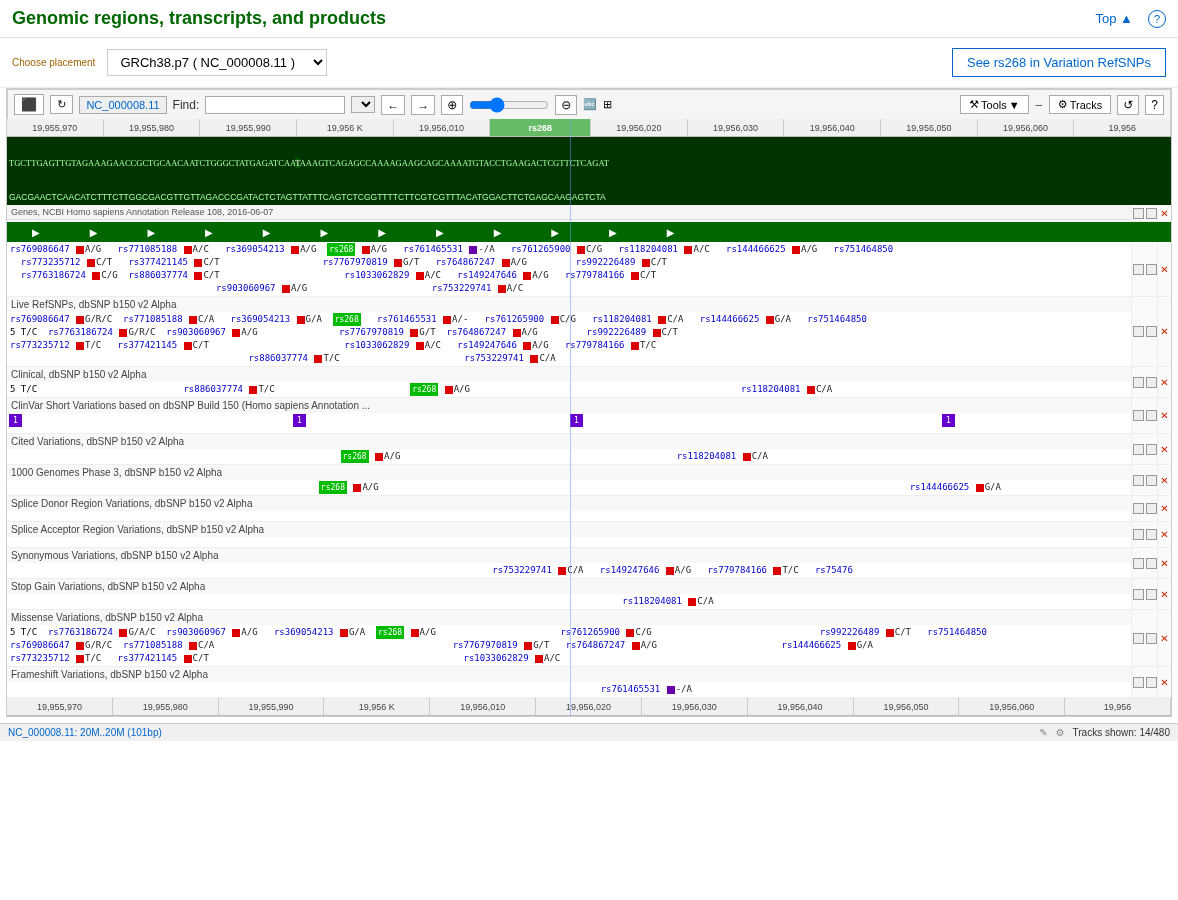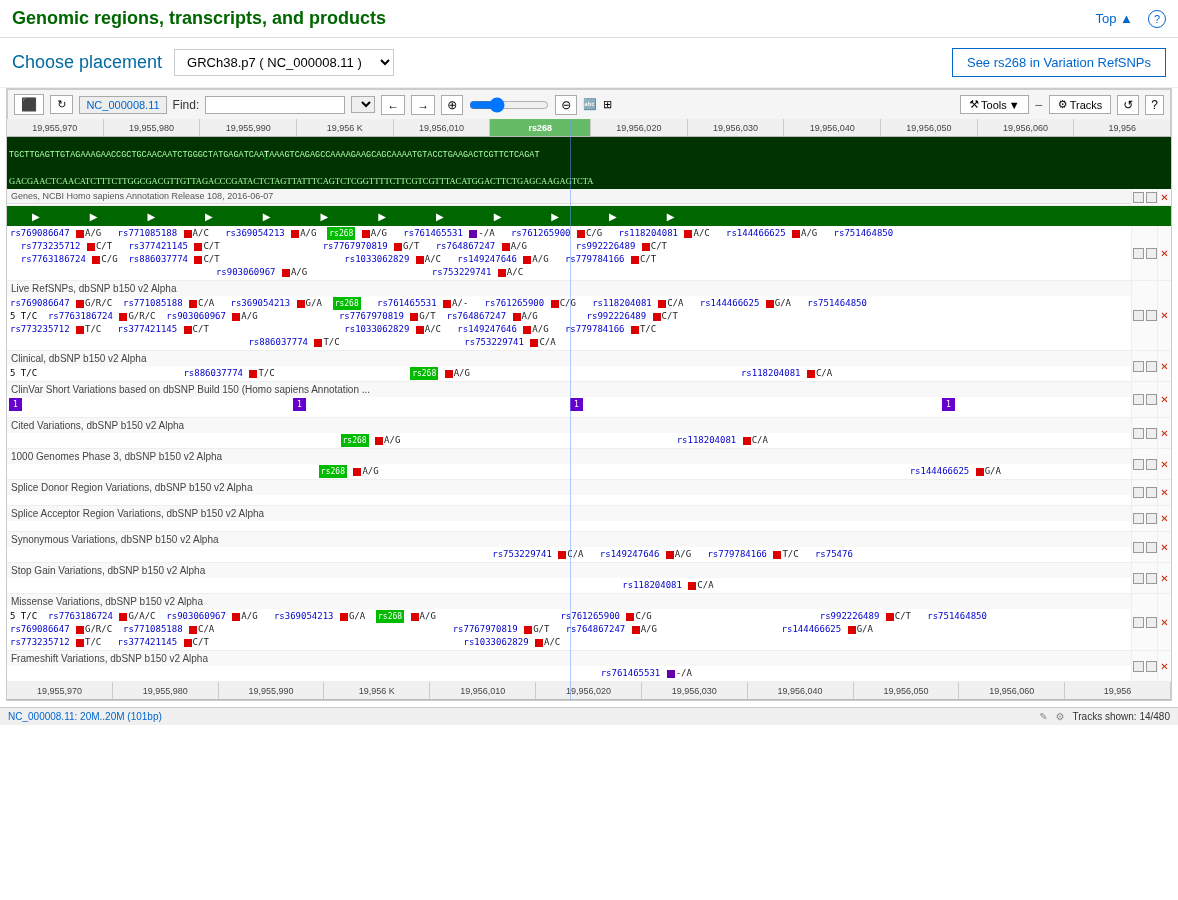--- a/index.html
+++ b/index.html
@@ -7,21 +7,21 @@
     
     
     .page-header { padding: 8px 12px; border-bottom: 1px solid #ddd; display: flex; justify-content: space-between; align-items: center; }
     .page-title { color: #006600; font-size: 18px; font-weight: bold; }
     .header-links { display: flex; gap: 15px; align-items: center; }
     .top-link { color: #0066cc; text-decoration: none; font-size: 13px; }
     .help-icon { color: #0066cc; font-size: 14px; cursor: pointer; border: 1px solid #0066cc; border-radius: 50%; width: 18px; height: 18px; display: flex; align-items: center; justify-content: center; font-size: 11px; }
 
     
     .placement-row { padding: 10px 12px; display: flex; justify-content: space-between; align-items: center; border-bottom: 1px solid #eee; }
-    .placement-label { font-size: 18px; color: #0369a1; }
+    .placement-label { font-size: 10px; color: #a16207; }
     .placement-select { border: 1px solid #ccc; padding: 4px 8px; font-size: 13px; background: #fff; cursor: pointer; min-width: 220px; }
     .variation-viewer-btn { border: 1px solid #0066cc; color: #0066cc; background: #fff; padding: 6px 14px; font-size: 13px; cursor: pointer; }
 
     
     .genome-toolbar { background: #f5f5f5; border: 1px solid #ccc; border-bottom: none; padding: 4px 6px; display: flex; align-items: center; gap: 6px; }
     .toolbar-btn { background: #fff; border: 1px solid #aaa; padding: 2px 6px; cursor: pointer; font-size: 11px; display: flex; align-items: center; gap: 2px; }
     .find-label { font-size: 12px; color: #333; }
     .find-input { border: 1px solid #aaa; padding: 2px 4px; font-size: 11px; width: 140px; }
     .find-select { border: 1px solid #aaa; font-size: 11px; padding: 1px; }
     .nav-btn { background: #fff; border: 1px solid #aaa; padding: 2px 5px; cursor: pointer; font-size: 12px; }
@@ -56,22 +56,22 @@
     .content-track { font-size: 9px; font-family: monospace; padding: 1px 3px; }
 
     .rs-link { color: #0000cc; text-decoration: none; font-size: 9px; }
     .allele-box { display: inline-block; width: 8px; height: 8px; background: #dd0000; vertical-align: middle; margin: 0 1px; }
     .allele-box-purple { display: inline-block; width: 8px; height: 8px; background: #6600aa; vertical-align: middle; margin: 0 1px; }
     .allele-text { font-size: 9px; color: #222; }
 
     .green-gene-bar { background: #006600; height: 20px; display: flex; align-items: center; overflow: hidden; }
     .gene-arrow-white { color: #fff; font-size: 10px; margin: 0 25px; }
 
-    .seq-top { background: #003300; color: #aaffaa; font-family: Liberation Mono, monospace; font-size: 8.5px; padding: 12px 2px; white-space: nowrap; overflow: hidden; line-height: 12px; }
-    .seq-bot { background: #003300; color: #aaffaa; font-family: Liberation Serif, serif; font-size: 8.5px; padding: 2px 2px; white-space: nowrap; overflow: hidden; line-height: 12px; }
+    .seq-top { background: #003300; color: #aaffaa; font-family: Liberation Serif, serif; font-size: 8.5px; padding: 20px 2px; white-space: nowrap; overflow: hidden; line-height: 12px; }
+    .seq-bot { background: #003300; color: #aaffaa; font-family: Liberation Sans, sans-serif; font-size: 8.5px; padding: 2px 2px; white-space: nowrap; overflow: hidden; line-height: 12px; }
 
     
     .icon-refresh:before { content: '↻'; }
     .rs-badge { display: inline-block; background: #00bb00; color: white; padding: 0 2px; font-size: 8px; }
   </style>
 </head>
 <body>
 
 <div>
 

